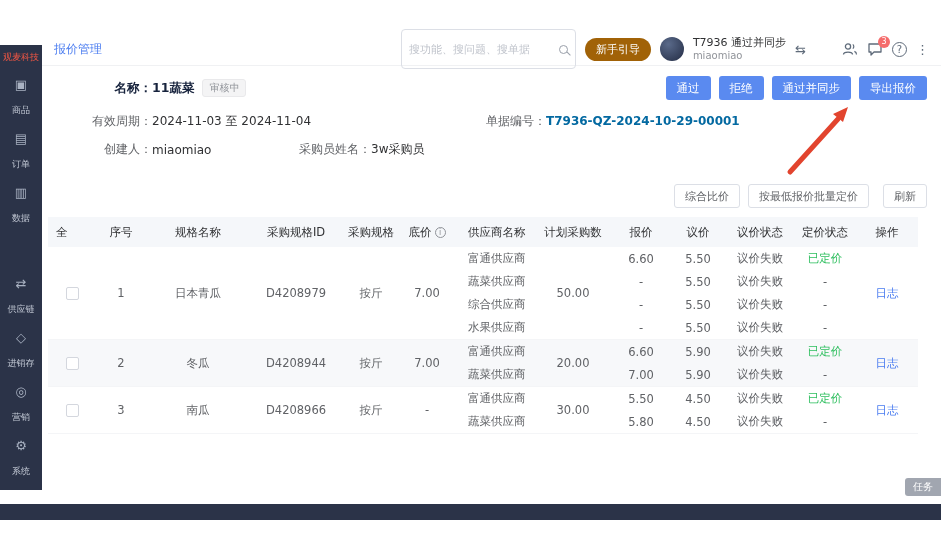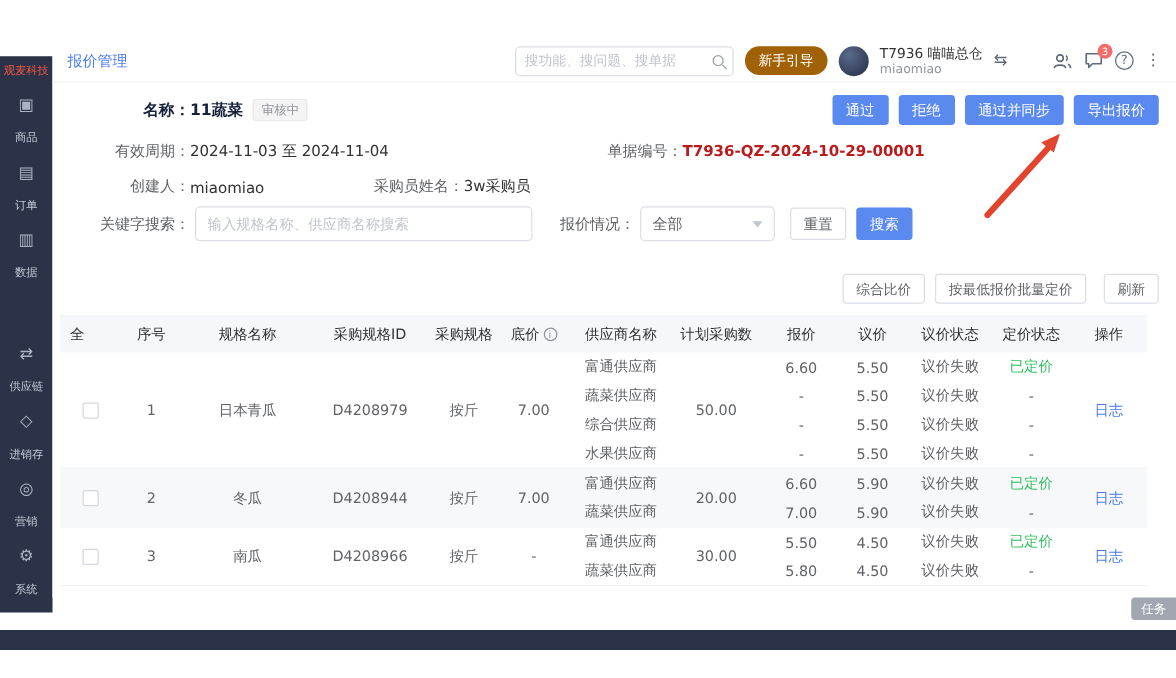--- a/index.html
+++ b/index.html
@@ -17,21 +17,21 @@
   
   .bottombar { position:absolute; left:0; top:504px; width:941px; height:16px; background:#2b3348; }
   .task-tab { position:absolute; right:0; top:478px; background:rgba(144,150,162,.85); color:#fff; font-size:10px; padding:2px 8px; border-radius:3px 0 0 3px; cursor:pointer; }
 
   
   .main { position:absolute; left:42px; top:33px; width:899px; height:445px; background:#fff; display:flex; flex-direction:column; }
 
   .topbar { height:33px; flex:0 0 33px; display:flex; align-items:center; padding:0 12px; border-bottom:1px solid #f0f1f3; }
   .breadcrumb { color:#4a7cf0; font-size:12px; cursor:pointer; }
   .top-right { margin-left:auto; display:flex; align-items:center; gap:9px; }
-  .searchbox { width:175px; height:24px; border:1px solid #dcdfe6; border-radius:4px; display:flex; align-items:center; padding:0 7px; }
+  .searchbox { width:175px; height:40px; border:1px solid #dcdfe6; border-radius:4px; display:flex; align-items:center; padding:0 7px; }
   .searchbox input { border:none; outline:none; flex:1; font-size:11px; color:#606266; font-family:inherit; }
   .searchbox input::placeholder { color:#c0c4cc; }
   .mag { width:9px; height:9px; border:1.4px solid #9aa0aa; border-radius:50%; position:relative; flex:0 0 9px; }
   .mag::after { content:""; position:absolute; width:5px; height:1.4px; background:#9aa0aa; right:-4px; bottom:-2px; transform:rotate(45deg); }
   .pill-btn { background:#a16207; color:#fff; border:none; font-size:11px; padding:4px 11px; border-radius:12px; cursor:pointer; font-family:inherit; }
   .avatar { width:24px; height:24px; border-radius:50%; background:radial-gradient(circle at 35% 30%, #5a6a8a, #232c44); flex:0 0 24px; cursor:pointer; }
   .acct { line-height:1.15; }
   .acct-name { font-size:11px; color:#303133; }
   .acct-sub { font-size:10px; color:#909399; }
   .glyph-btn { font-size:13px; color:#5f6b7a; cursor:pointer; line-height:1; }
@@ -44,21 +44,21 @@
   .info { padding:10px 14px 0; font-size:12px; color:#303133; }
   .f-label { display:inline-block; width:96px; text-align:right; color:#606266; flex:0 0 96px; }
   .row { display:flex; align-items:center; position:relative; }
   .name-row .f-label, .name-val { font-weight:bold; color:#17233d; font-size:12.5px; }
   .tag { margin-left:8px; font-size:10px; color:#909399; background:#f4f4f5; border:1px solid #e9e9eb; border-radius:3px; padding:1px 6px; }
   .btn-group { margin-left:auto; display:flex; gap:8px; }
   .btn-blue { background:#5a8af0; color:#fff; border:none; border-radius:3px; height:24px; padding:0 11px; font-size:11.5px; cursor:pointer; font-family:inherit; }
   .row-b { margin-top:13px; } .row-c, .row-d { margin-top:11px; }
   .abs-doc { position:absolute; left:430px; }
   .abs-doc .lab { color:#606266; }
-  .abs-doc .val { font-weight:bold; color:#b91c1c; }
+  .abs-doc .val { font-weight:bold; color:#0369a1; }
   .abs-buyer { position:absolute; left:243px; }
   .abs-buyer .lab { color:#606266; }
 
   
   .filter { margin-top:7px; display:flex; align-items:center; padding:0 14px; font-size:12px; height:28px; flex:0 0 28px; }
   .kw-input { width:270px; height:28px; border:1px solid #dcdfe6; border-radius:4px; padding:0 9px; font-size:11.5px; color:#606266; outline:none; font-family:inherit; margin-left:4px; }
   .kw-input::placeholder { color:#c0c4cc; }
   .lab2 { color:#606266; margin-left:22px; }
   .select { width:108px; height:28px; border:1px solid #dcdfe6; border-radius:4px; display:flex; align-items:center; padding:0 9px; margin-left:4px; color:#606266; cursor:pointer; }
   .caret { margin-left:auto; width:0; height:0; border-left:4px solid transparent; border-right:4px solid transparent; border-top:5px solid #c0c4cc; }
@@ -138,21 +138,21 @@
     <div class="topbar">
       <span class="breadcrumb">报价管理</span>
       <div class="top-right">
         <div class="searchbox">
           <input placeholder="搜功能、搜问题、搜单据" style="">
           <span class="mag"></span>
         </div>
         <button class="pill-btn">新手引导</button>
         <div class="avatar"></div>
         <div class="acct">
-          <div class="acct-name">T7936 喵喵总仓</div>
+          <div class="acct-name">T7936 通过并同步</div>
           <div class="acct-sub">miaomiao</div>
         </div>
         <span class="glyph-btn">⇆</span>
         <span class="spacer20"></span>
         <span class="icon-btn">
           <svg width="16" height="14" viewBox="0 0 16 14">
             <circle cx="6" cy="4.5" r="2.6" fill="none" stroke="#5f6b7a" stroke-width="1.3"></circle>
             <path d="M1.5 12.5 C1.5 9.3 10.5 9.3 10.5 12.5" fill="none" stroke="#5f6b7a" stroke-width="1.3"></path>
             <path d="M10.8 2.4 a2.7 2.7 0 0 1 0 4.2" fill="none" stroke="#5f6b7a" stroke-width="1.2"></path>
             <path d="M12.4 9.4 c1.7 .6 2.1 1.7 2.1 3.1" fill="none" stroke="#5f6b7a" stroke-width="1.2"></path>
@@ -190,31 +190,20 @@
       </div>
       <div class="row row-c">
         <span class="f-label">创建人：</span>
         <span>miaomiao</span>
         <span class="abs-buyer">
           <span class="lab">采购员姓名：</span><span>3w采购员</span>
         </span>
       </div>
     </div>
 
-    <div class="filter">
-      <span class="f-label">关键字搜索：</span>
-      <input class="kw-input" placeholder="输入规格名称、供应商名称搜索" style="">
-      <span class="lab2">报价情况：</span>
-      <div class="select">
-        <span>全部</span>
-        <span class="caret"></span>
-      </div>
-      <button class="btn-plain">重置</button>
-      <button class="btn-blue">搜索</button>
-    </div>
 
     <div class="actions">
       <button class="btn-plain">综合比价</button>
       <button class="btn-plain">按最低报价批量定价</button>
       <button class="btn-plain refresh">刷新</button>
     </div>
 
     <div class="table">
       <div class="t-head">
         <div class="th c-sel">全</div>

